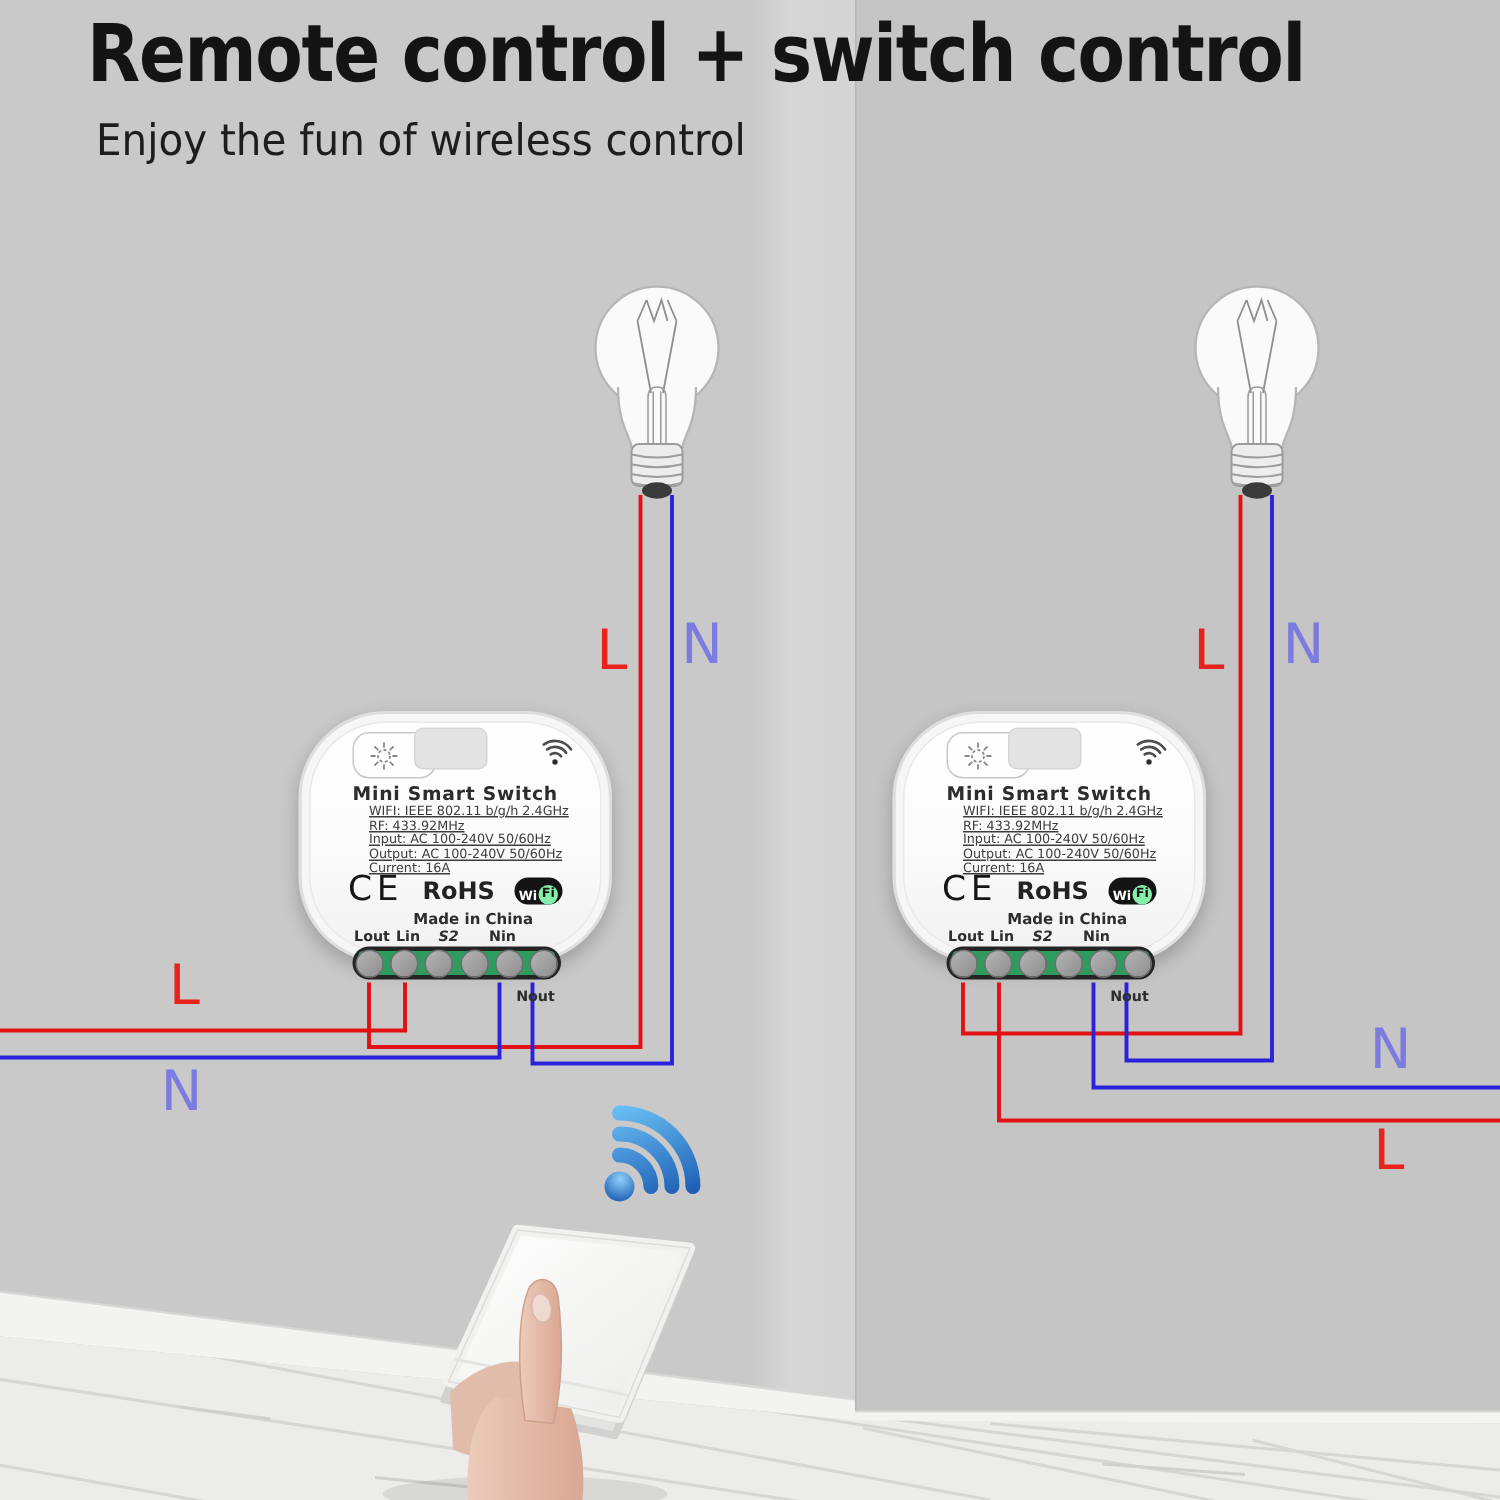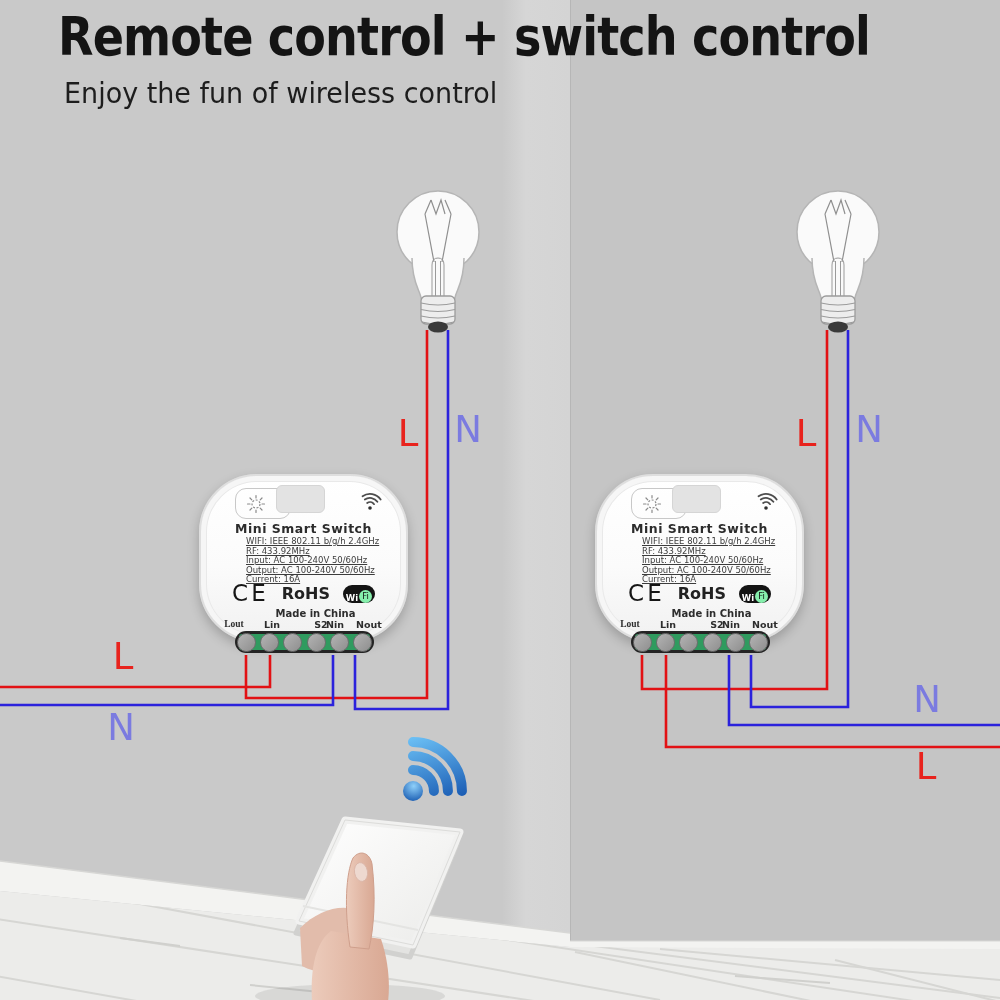--- a/index.html
+++ b/index.html
@@ -38,31 +38,31 @@
   .dev-specs{position:absolute;left:45px;top:61px;font-size:8.5px;line-height:9.6px;
      color:#3c3c3c;white-space:nowrap;text-decoration:underline;}
   .dev-certs{position:absolute;left:0;top:104px;width:100%;height:27px;display:flex;
      align-items:center;justify-content:center;gap:13px;}
   .ce{font-size:23px;font-weight:normal;color:#161616;letter-spacing:3px;line-height:23px;text-align:center;}
   .rohs{font-size:16px;font-weight:bold;color:#222;}
   .wifi-badge{width:32px;height:18px;background:#141414;border-radius:10px;display:flex;
      align-items:flex-end;justify-content:center;gap:1px;}
   .wifi-badge .wi{color:#fff;font-size:8.5px;font-weight:bold;}
   .wifi-badge .fi{width:13px;height:13px;background:#86efac;color:#111;border-radius:50%;
-     font-size:8.5px;font-weight:normal;display:flex;align-items:center;justify-content:center;}
+     font-size:8.5px;font-weight:bold;display:flex;align-items:center;justify-content:center;}
   .dev-origin{position:absolute;left:0;top:132px;width:100%;text-align:center;
      font-size:10px;font-weight:bold;color:#2d2d2d;padding-left:12px;}
   .dev-terms span{position:absolute;top:143px;transform:translateX(-50%);
      font-size:9.5px;font-weight:bold;color:#2d2d2d;}
-  .dev-terms span:nth-child(1){left:33px;font-family:Liberation Serif, serif;}
+  .dev-terms span:nth-child(1){left:47px;}
   .dev-terms span:nth-child(2){left:71px;}
   .dev-terms span:nth-child(3){left:79px;margin-top:16px;}
-  .dev-terms span:nth-child(4){left:120px;}
+  .dev-terms span:nth-child(4){left:98px;font-style:italic;}
   .dev-terms span:nth-child(5){left:134px;}
-  .dev-terms span:nth-child(6){left:168px;}
+  .dev-terms span:nth-child(6){left:156px;margin-top:40px;}
   .dev-strip{position:absolute;left:34px;top:155px;width:139px;height:22px;background:#242424;
      border-radius:11px;display:flex;align-items:center;justify-content:space-between;
      padding:0 2px;box-sizing:border-box;}
   .dev-strip .green{position:absolute;left:4px;top:3px;width:131px;height:16px;
      background:#2f9b5f;border-radius:3px;}
   .screw{position:relative;width:19px;height:19px;border-radius:50%;
      background:linear-gradient(135deg,#b4b4b4,#8e8e8e);border:1px solid #6e6e6e;
      box-sizing:border-box;}
 </style>
 </head>

